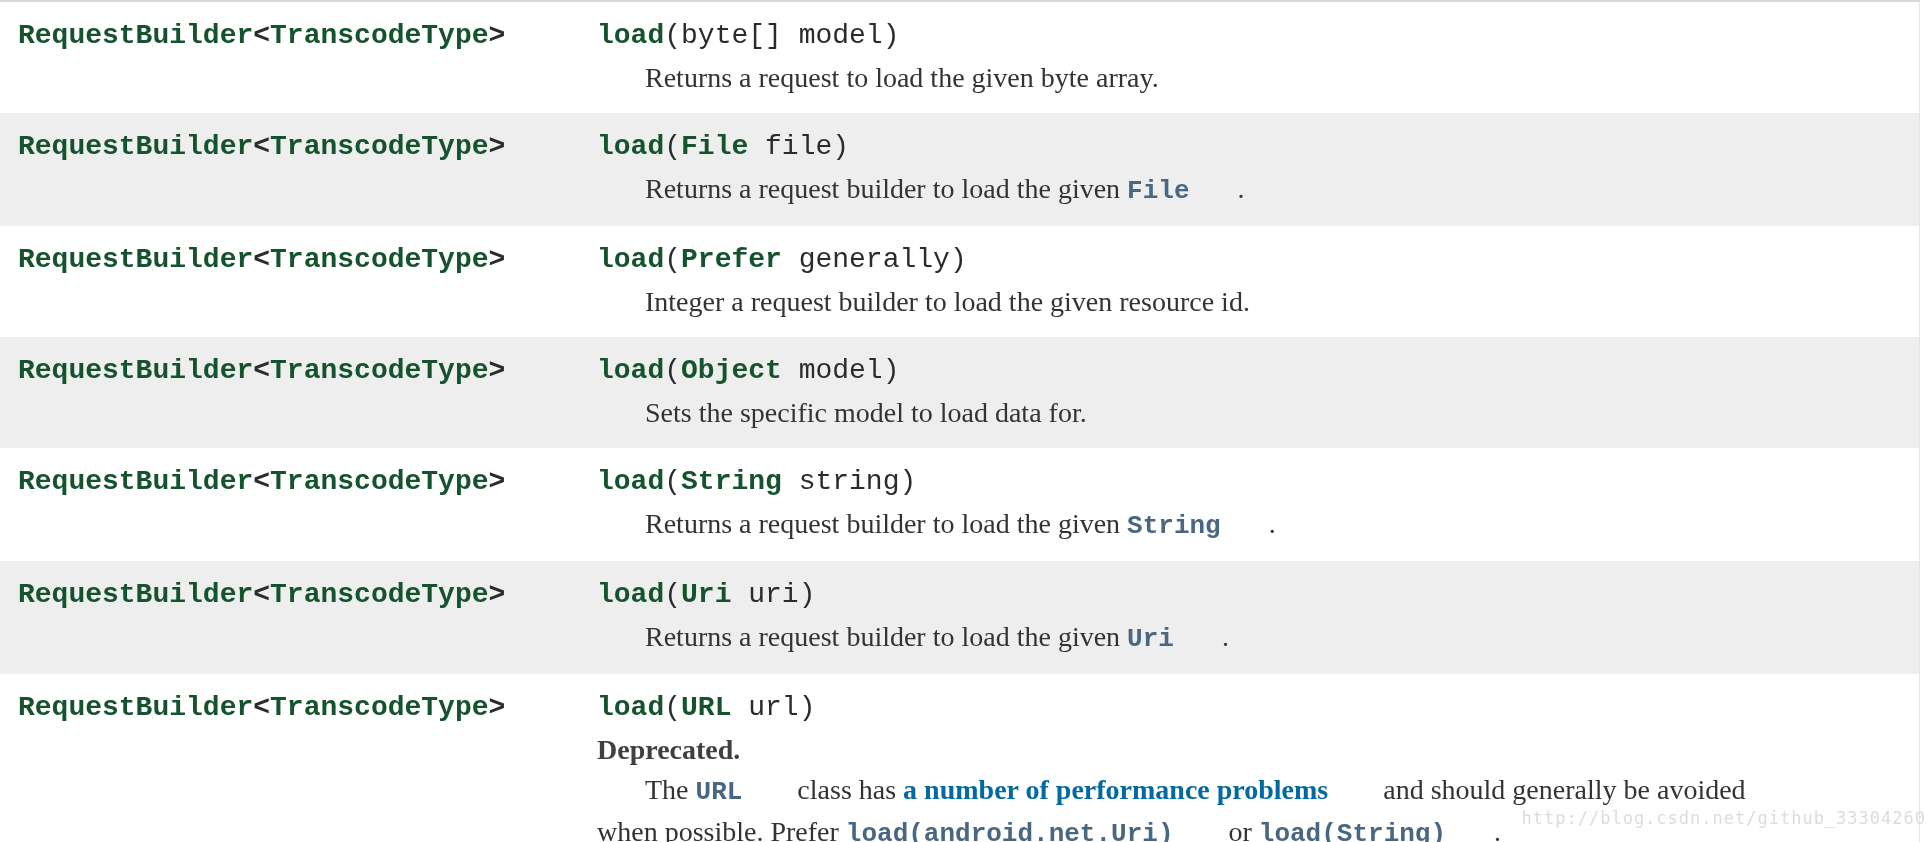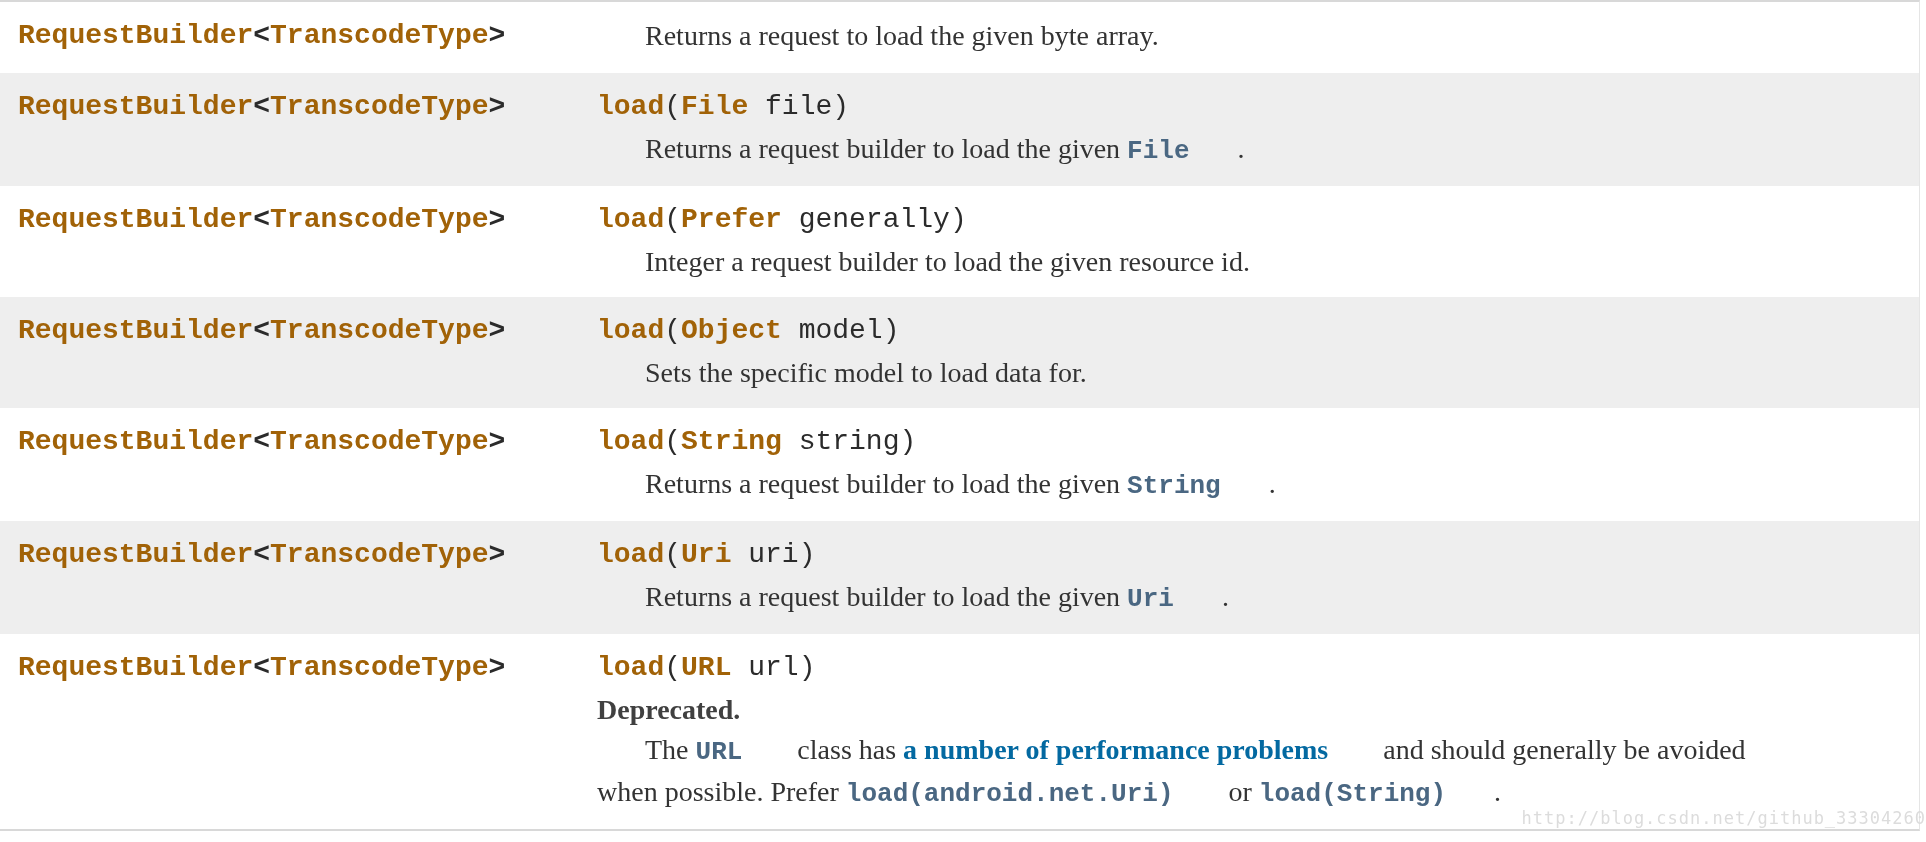--- a/index.html
+++ b/index.html
@@ -54,21 +54,21 @@
   }
   
   .code, .code-bold, .code-link {
     font-family: "Liberation Mono", "DejaVu Sans Mono", monospace;
     font-size: 28px;
     color: #2b2b2b;
   }
   .code-bold { font-weight: bold; }
   .code-link {
     font-weight: bold;
-    color: #a16207;
+    color: #14532d;
     text-decoration: none;
     cursor: pointer;
     font-family: Liberation Mono, monospace;
   }
   .inline-code-link {
     font-family: "Liberation Mono", "DejaVu Sans Mono", monospace;
     font-size: 26px;
     font-weight: bold;
     color: #4A6782;
     text-decoration: none;
@@ -93,20 +93,21 @@
     white-space: pre;
   }
 </style>
 </head>
 <body>
 
 <div class="doc-table" id="doc-table">
     <div class="row">
       <div class="cell-type"><a class="code-link">RequestBuilder</a><span class="code-bold">&lt;</span><a class="code-link">TranscodeType</a><span class="code-bold">&gt;</span></div>
       <div class="cell-method">
+        <div class="sig"><a class="code-link">load</a><span class="code">(byte[] model)</span></div>
         <div class="desc"><span class="plain">Returns a request to load the given byte array.</span></div>
       </div>
     </div>
     <div class="row alt">
       <div class="cell-type"><a class="code-link">RequestBuilder</a><span class="code-bold">&lt;</span><a class="code-link">TranscodeType</a><span class="code-bold">&gt;</span></div>
       <div class="cell-method">
         <div class="sig"><a class="code-link">load</a><span class="code">(</span><a class="code-link">File</a><span class="code"> file)</span></div>
         <div class="desc"><span class="plain">Returns a request builder to load the given </span><a class="inline-code-link">File</a><span class="plain">.</span></div>
       </div>
     </div>

